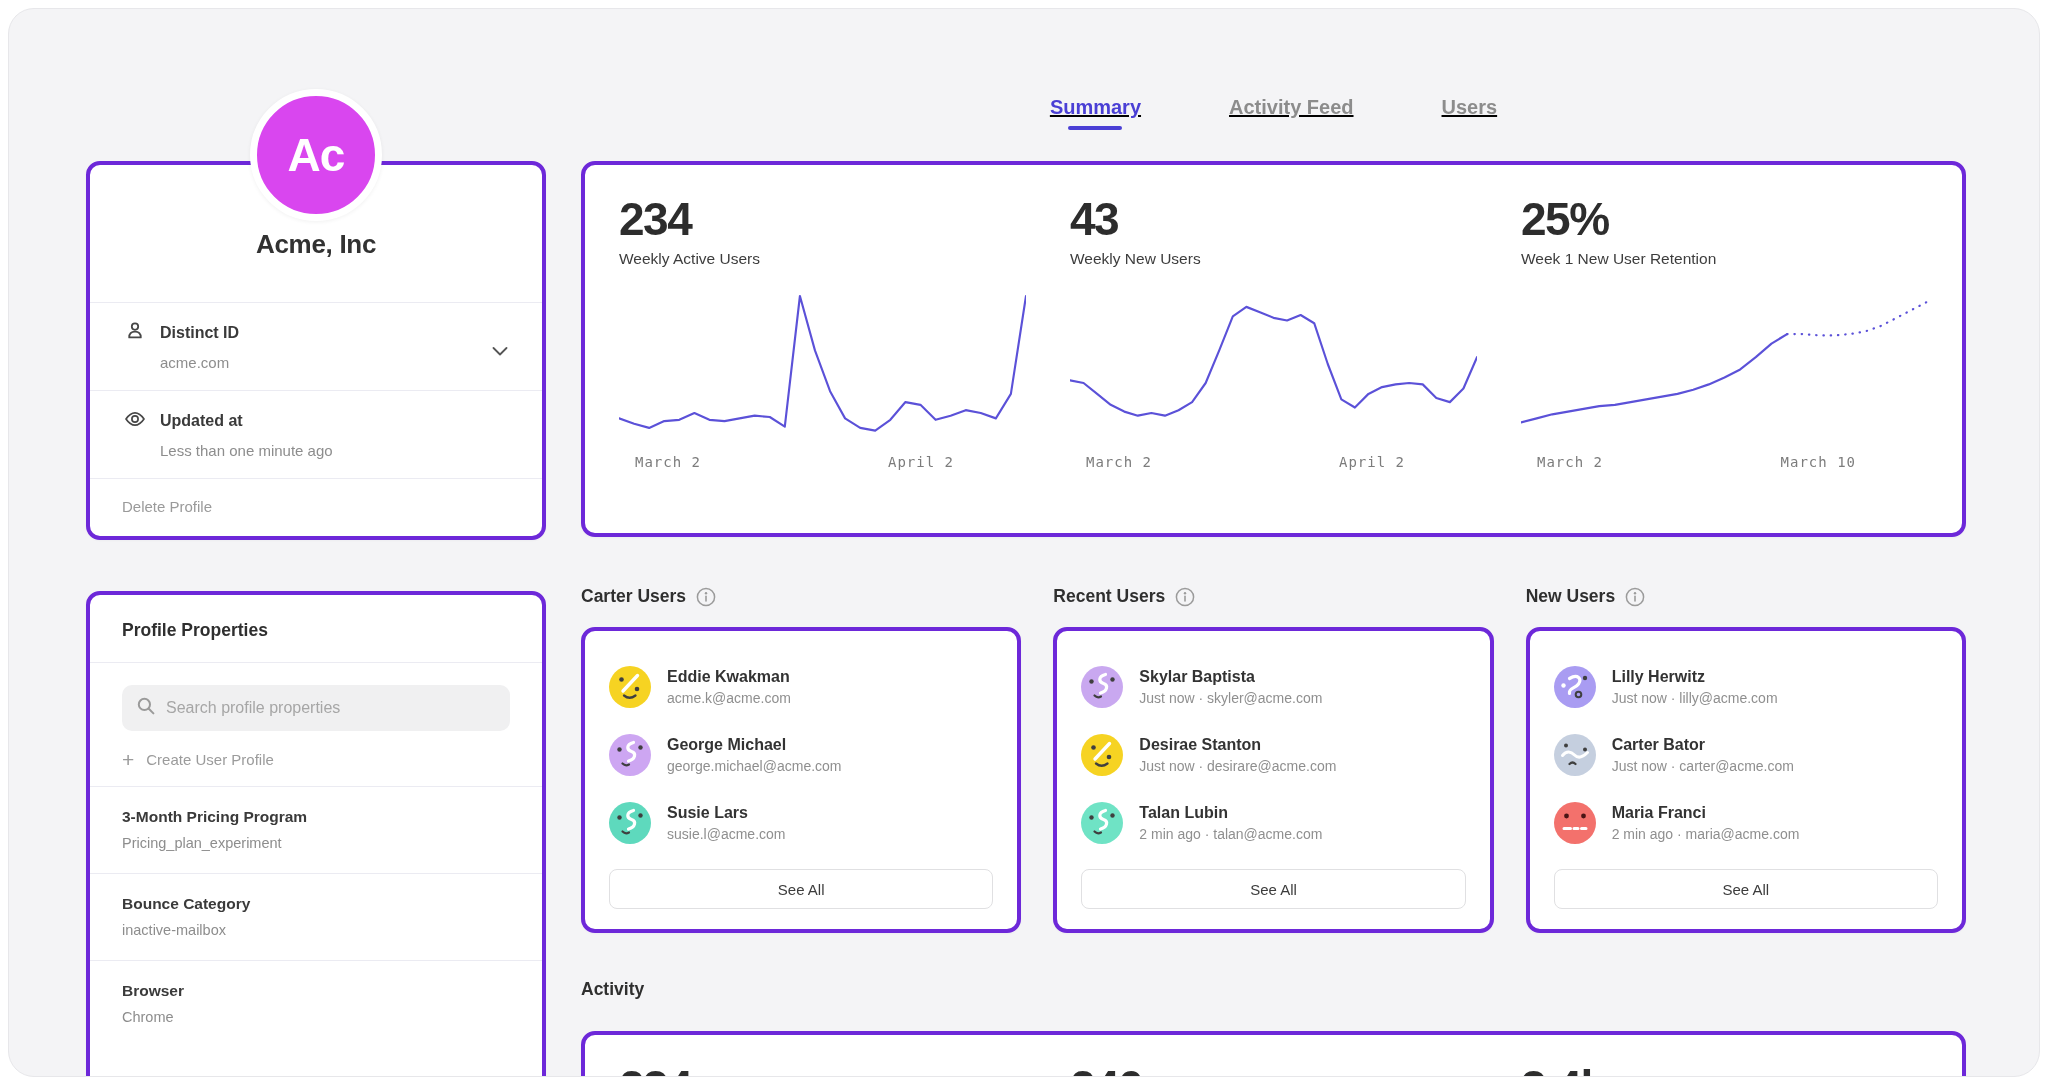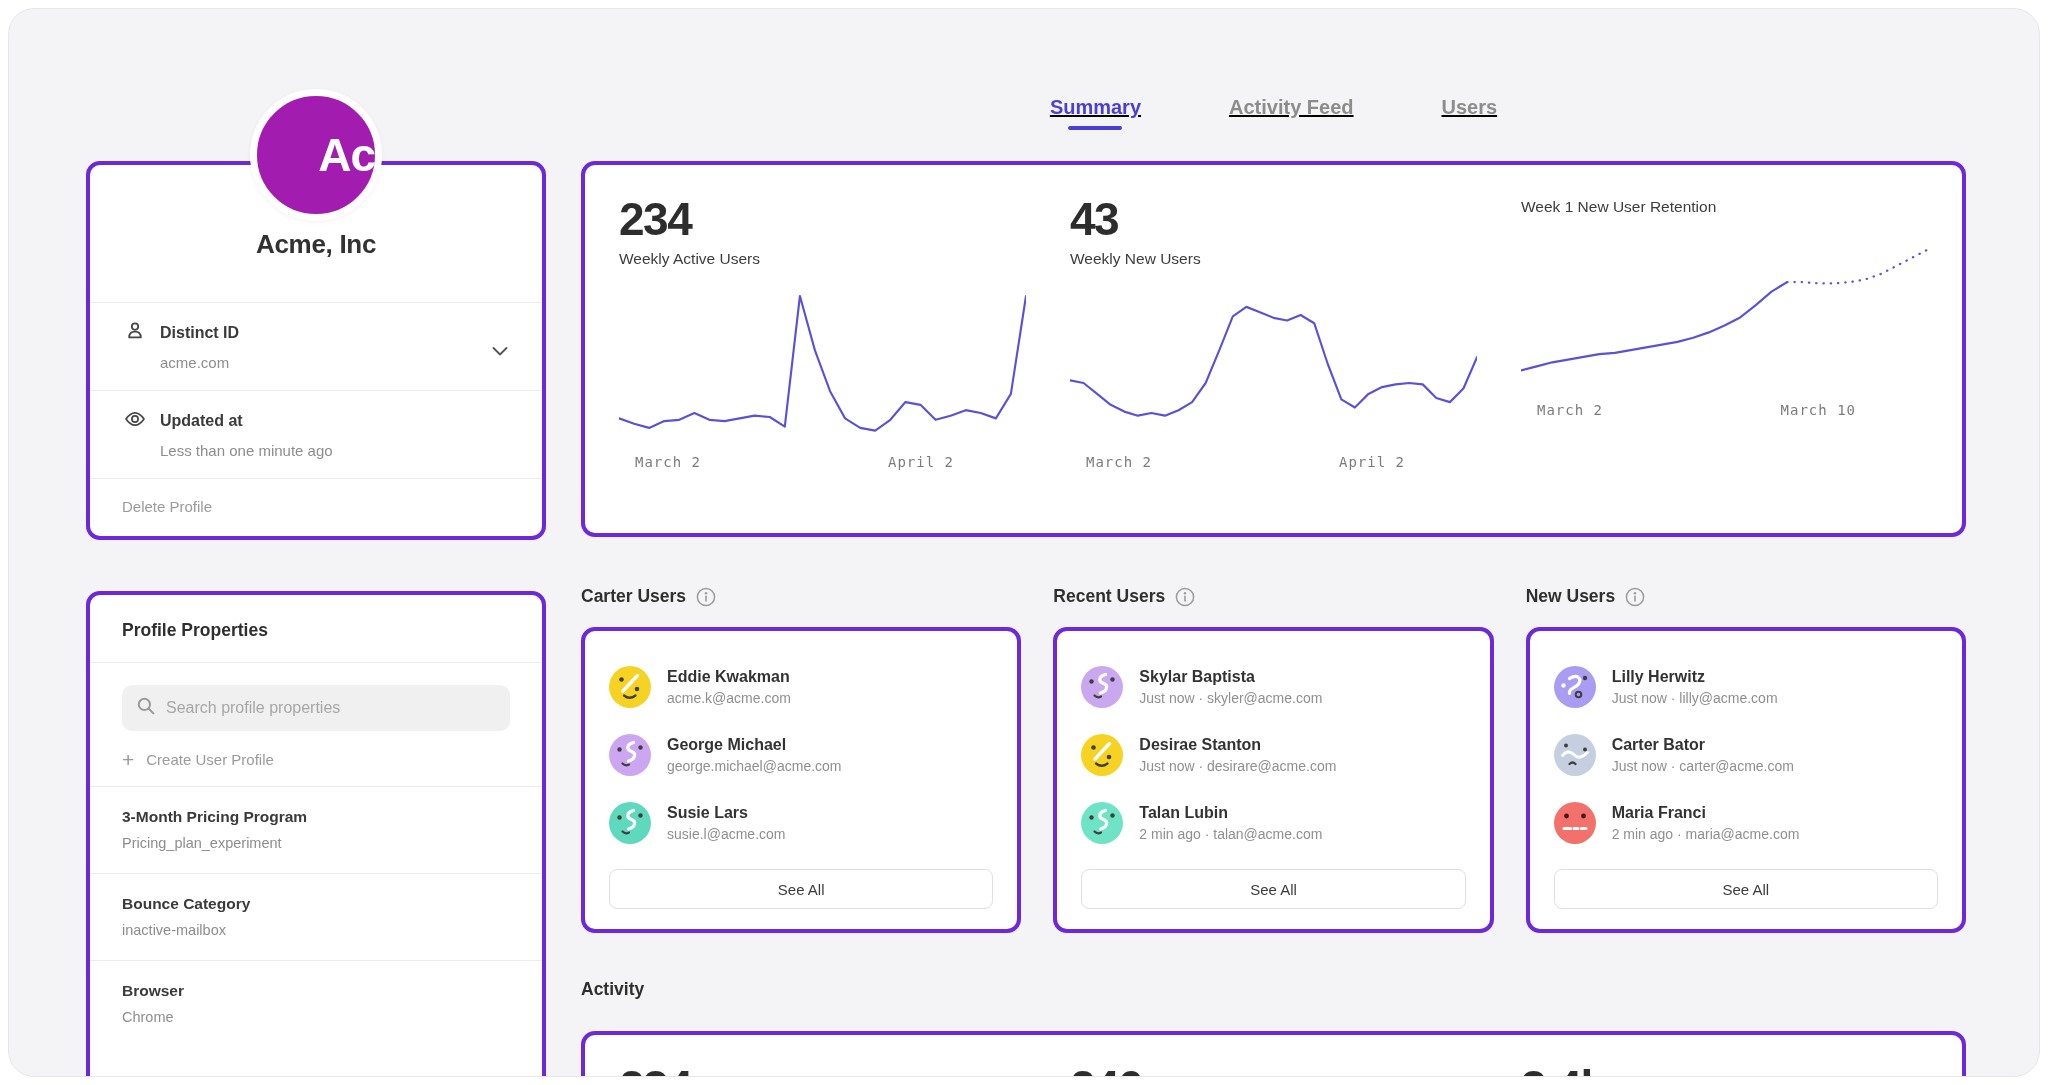--- a/index.html
+++ b/index.html
@@ -75,21 +75,21 @@
   .activity-card { position:absolute; left:572px; top:1022px; width:1385px; height:260px;
                    display:grid; grid-template-columns:repeat(3,1fr); gap:44px; padding:26px 34px 0; }
   .activity-card .stat-number { font-size:46px; }
 </style>
 </head>
 <body>
 
 <div class="app">
 
   <aside class="sidebar">
-    <div class="avatar" style="background: #a21caf; justify-content: flex-end;">
+    <div class="avatar" style="background: #d946ef;">
       <span>Ac</span>
     </div>
 
     <section class="card profile-card">
       <h1>Acme, Inc</h1>
 
       <div class="prow">
         <div class="prow-head">
           <span>
             <svg width="22" height="22" viewBox="0 0 22 22">
@@ -184,20 +184,21 @@
           <svg viewBox="0 0 420 150" preserveAspectRatio="none">
             <polyline points="0.0,92.3 14.0,95.0 28.0,105.9 42.0,116.8 56.0,123.6 70.0,127.7 84.0,125.0 98.0,127.7 112.0,122.2 126.0,114.1 140.0,95.0 154.0,62.4 168.0,28.4 182.0,18.9 196.0,24.3 210.0,29.8 224.0,32.5 238.0,27.0 252.0,35.2 266.0,76.0 280.0,111.4 294.0,119.5 308.0,105.9 322.0,99.1 336.0,96.4 350.0,95.0 364.0,96.4 378.0,110.0 392.0,114.1 406.0,100.5 420.0,69.2" fill="none" stroke="#5b51d8" stroke-width="2.2" stroke-linecap="round" stroke-linejoin="round"></polyline>
           </svg>
         </div>
       <div class="ticks">
         <span>March 2</span>
         <span>April 2</span>
       </div>
     </div>
     <div class="stat-col">
+      <div class="stat-number">25%</div>
       <div class="stat-label">Week 1 New User Retention</div>
       <div class="spark-wrap">
           <svg viewBox="0 0 420 150" preserveAspectRatio="none">
             <polyline points="0.0,134.5 16.2,130.4 32.3,126.3 48.5,123.6 64.6,120.9 80.8,118.2 96.9,116.8 113.1,114.1 129.2,111.4 145.4,108.6 161.5,105.9 177.7,101.8 193.8,96.4 210.0,89.6 226.2,81.4 242.3,69.2 258.5,55.6 274.6,46.1" fill="none" stroke="#5b51d8" stroke-width="2.2" stroke-linecap="round" stroke-linejoin="round"></polyline>
             <polyline points="274.6,46.1 290.8,46.1 306.9,47.4 323.1,47.4 339.2,46.1 355.4,43.4 371.5,37.9 387.7,29.8 403.8,21.6 420.0,13.4" fill="none" stroke="#5b51d8" stroke-width="2.2" stroke-linecap="round" stroke-linejoin="round" stroke-dasharray="0.5 7"></polyline>
           </svg>
         </div>
       <div class="ticks">
         <span>March 2</span>
         <span>March 10</span>

